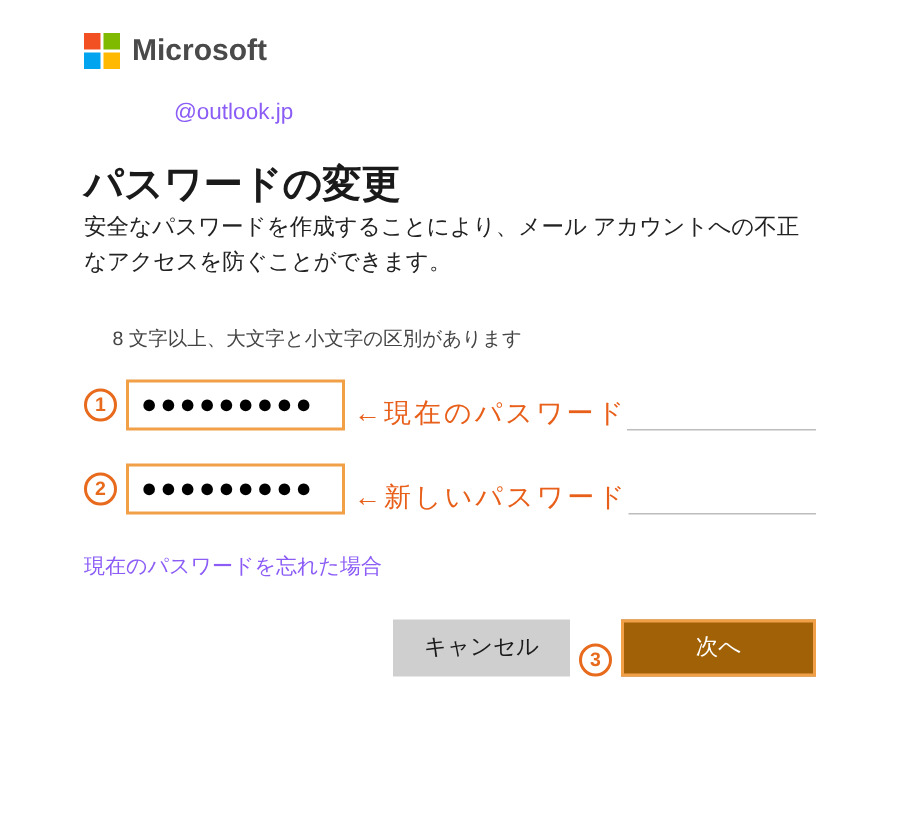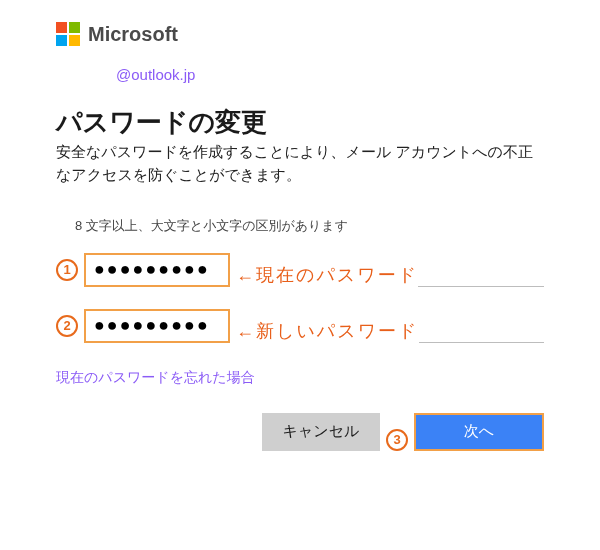--- a/index.html
+++ b/index.html
@@ -45,21 +45,21 @@
       color:#8b5cf6; font-size:14px; margin:4px 0 26px 0; display:inline-block;
       cursor:pointer;
     }
     .buttons { display:flex; justify-content:flex-end; align-items:flex-end; gap:0; padding-right:0; margin-left:-28px;}
     .btn {
       height:38px; min-width:118px; border:none; font-size:15px; cursor:pointer;
       font-family:inherit;
     }
     .btn-cancel { background:#cfcfcf; color:#1a1a1a; }
     .btn-next {
-      background:#3b82f6; color:#fff; border:2px solid #f2a048;
+      background:#a16207; color:#fff; border:2px solid #f2a048;
       min-width:130px;
     }
     .num-inline { margin:0 6px; }
   </style>
 </head>
 <body>
 
 <div class="container">
   <div class="brand">
     <div class="ms-logo">

